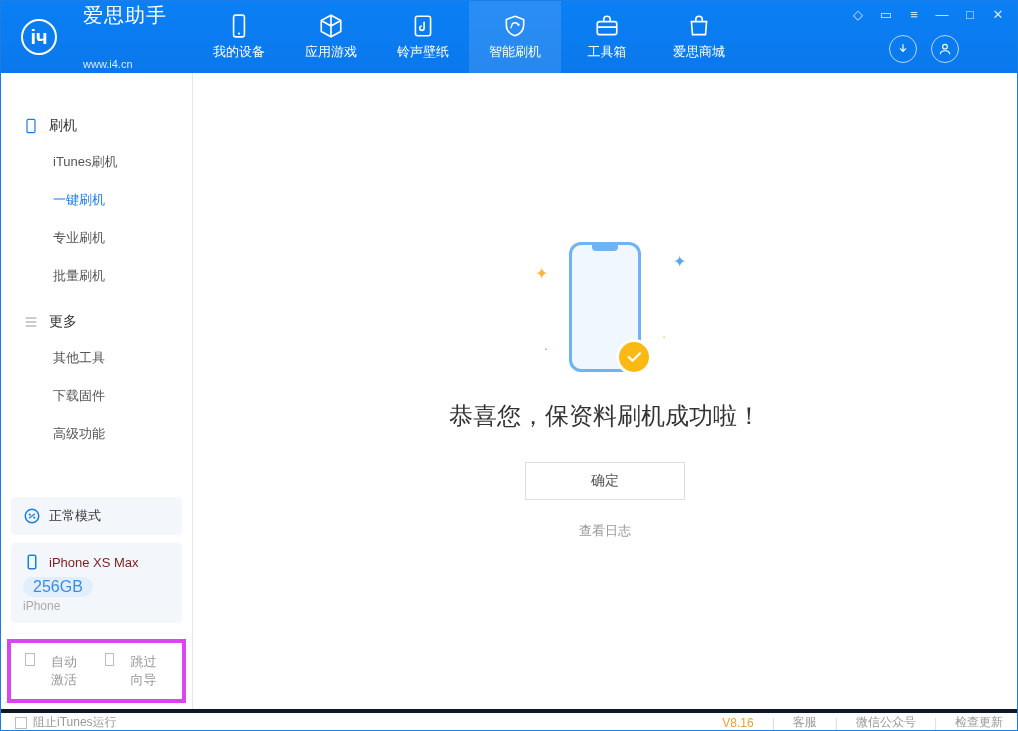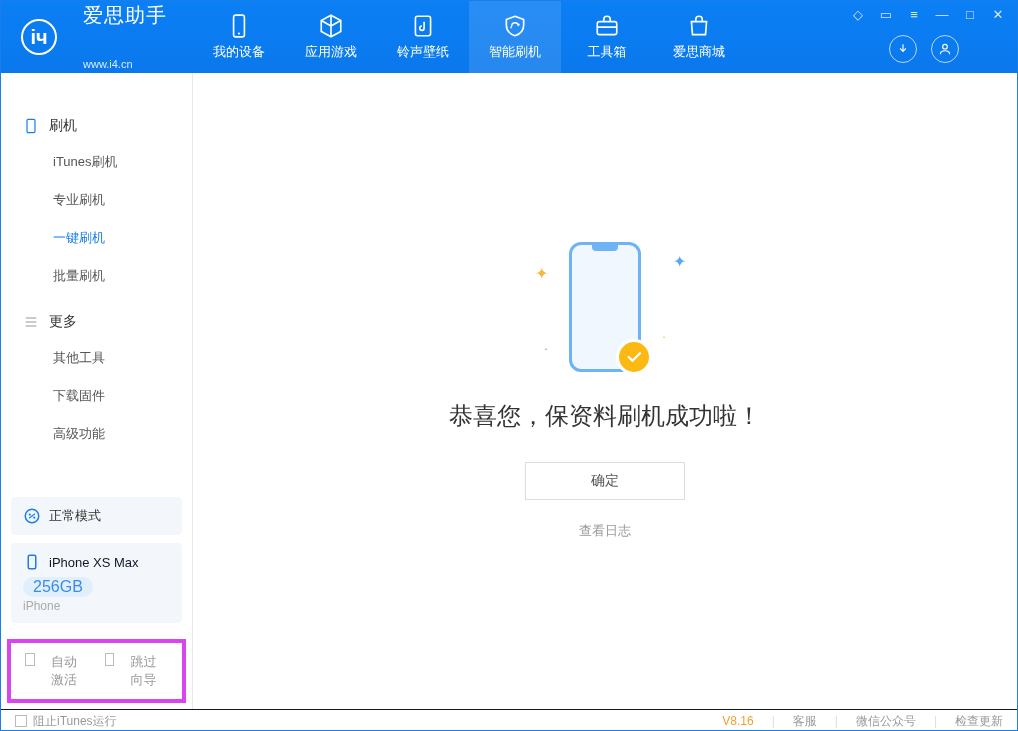--- a/index.html
+++ b/index.html
@@ -47,21 +47,21 @@
 .sparkle { position: absolute; width: 8px; height: 8px; }
 .sparkle.s1 { left: -34px; top: 22px; color: #f5b742; }
 .sparkle.s2 { right: -40px; top: 10px; color: #5aa9f0; }
 .sparkle.s3 { left: -24px; bottom: 18px; color: #5aa9f0; font-size: 6px; }
 .sparkle.s4 { right: -30px; bottom: 30px; color: #f5b742; font-size: 6px; }
 
 .success-text { font-size: 24px; color: #333; margin-bottom: 30px; }
 .ok-button { width: 160px; height: 38px; border: 1px solid #ddd; background: #fff; font-size: 14px; color: #555; cursor: pointer; margin-bottom: 22px; }
 .log-link { color: #999; font-size: 13px; cursor: pointer; }
 
-.statusbar { height: 23px; border-top: 1px solid #0f172a; display: flex; align-items: center; padding: 0 14px; font-size: 12px; color: #999; }
+.statusbar { height: 23px; border-top: 4px solid #0f172a; display: flex; align-items: center; padding: 0 14px; font-size: 12px; color: #999; }
 .statusbar .cb { width: 12px; height: 12px; }
 .status-right { margin-left: auto; display: flex; align-items: center; gap: 18px; color: #999; }
 .status-link { cursor: pointer; }
 .ver { color: #f0a030; }
 .sep { color: #ddd; }
 </style>
 </head>
 <body>
 
 <div class="titlebar">
@@ -144,22 +144,22 @@
 <div class="body-area">
   <div class="sidebar">
     <div class="side-section">
       <div class="side-header">
         <svg width="16" height="16" viewBox="0 0 24 24">
             <rect x="6" y="2" width="12" height="20" rx="2" fill="none" stroke="#1a7de8" stroke-width="1.8"></rect>
           </svg>
         <span>刷机</span>
       </div>
       <div class="side-item">iTunes刷机</div>
+      <div class="side-item active">一键刷机</div>
       <div class="side-item">专业刷机</div>
-      <div class="side-item active">一键刷机</div>
       <div class="side-item">批量刷机</div>
     </div>
     <div class="side-section">
       <div class="side-header">
         <svg width="16" height="16" viewBox="0 0 24 24">
             <path d="M4 6h16M4 12h16M4 18h16" stroke="#bbb" stroke-width="2"></path>
           </svg>
         <span>更多</span>
       </div>
       <div class="side-item">其他工具</div>
@@ -173,21 +173,21 @@
           <svg width="18" height="18" viewBox="0 0 24 24">
               <circle cx="12" cy="12" r="9" fill="none" stroke="#1a7de8" stroke-width="2"></circle>
               <circle cx="9" cy="10" r="1.5" fill="#1a7de8"></circle>
               <circle cx="15" cy="14" r="1.5" fill="#1a7de8"></circle>
               <path d="M8 15l8-6" stroke="#1a7de8" stroke-width="1.5"></path>
             </svg>
           <span>正常模式</span>
         </div>
       </div>
       <div class="panel">
-        <div class="panel-head" style="color:#0f172a">
+        <div class="panel-head" style="color:#7f1d1d">
           <svg width="18" height="18" viewBox="0 0 24 24">
               <rect x="7" y="3" width="10" height="18" rx="2" fill="none" stroke="#1a7de8" stroke-width="2"></rect>
             </svg>
           <span>iPhone XS Max</span>
         </div>
         <span class="panel-badge">256GB</span>
         <div class="panel-sub">iPhone</div>
       </div>
     </div>
 

